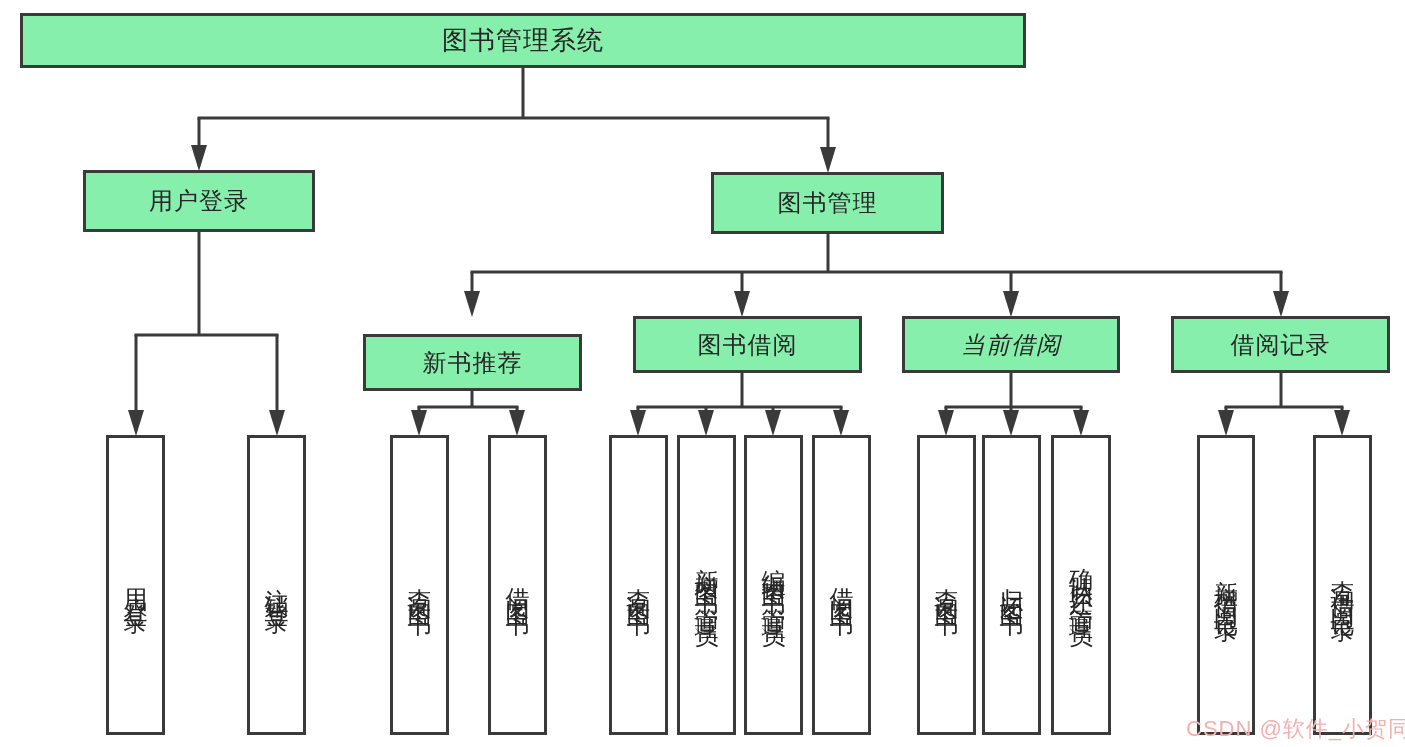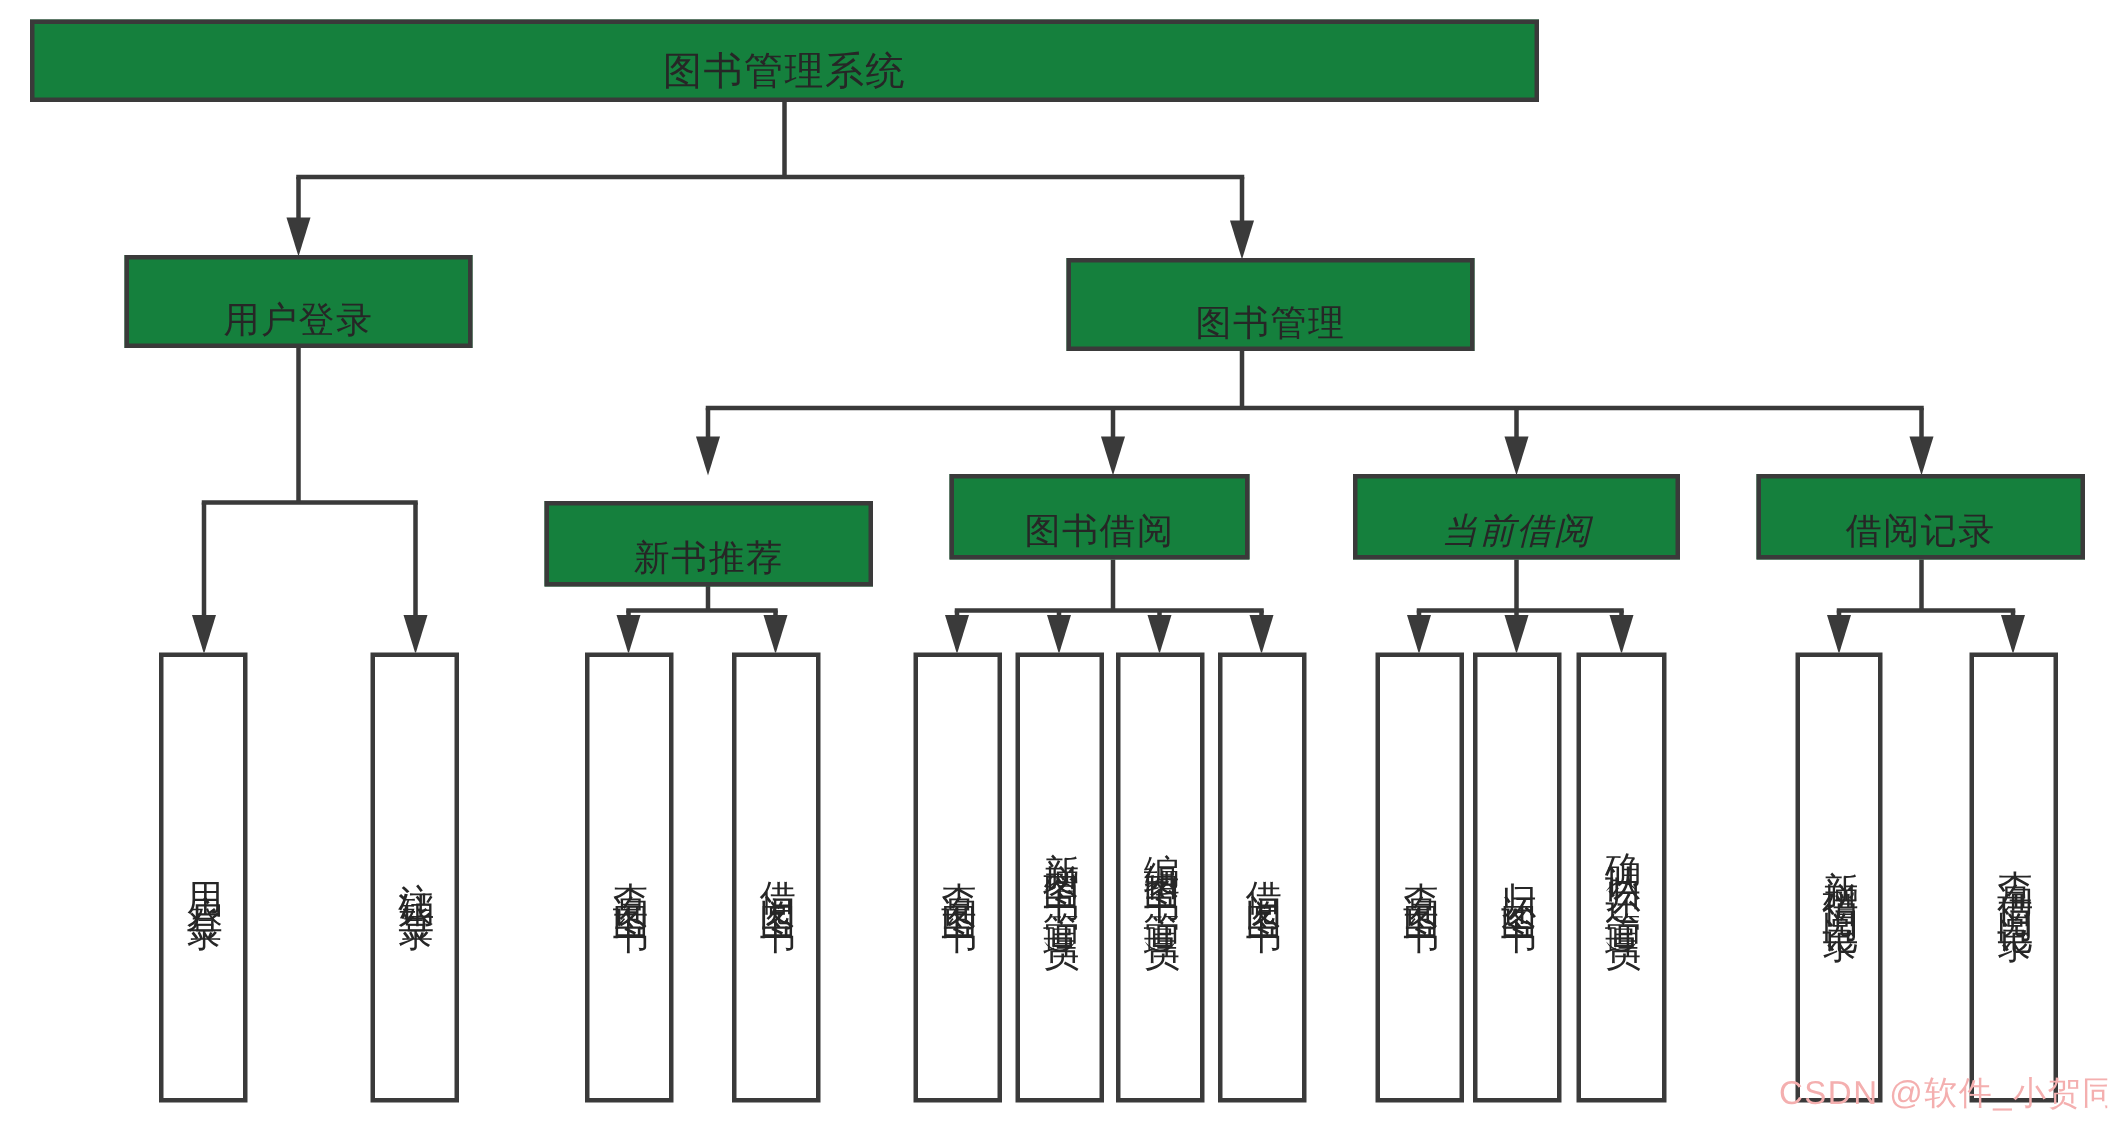--- a/index.html
+++ b/index.html
@@ -7,22 +7,22 @@
     position:relative;
     width:1405px; height:747px;
     background:#ffffff;
     overflow:hidden;
     font-family:"Liberation Sans", sans-serif;
   }
   #connectors { position:absolute; left:0; top:0; }
   .hbox {
     position:absolute;
     border:3px solid #3a3a3a;
-    background:#15803d;
-    display:flex; align-items:flex-end; justify-content:center;
+    background:#86efac;
+    display:flex; align-items:center; justify-content:center;
     box-sizing:border-box;
     color:#262626;
     font-size:24px;
     letter-spacing:1px;
   }
   .root { font-size:26px; }
   .vbox {
     position:absolute;
     top:435px; height:300px; width:59px;
     border:3px solid #3a3a3a;
@@ -99,28 +99,28 @@
     </g>
   </svg>
 
   <div class="hbox root" style="left:20px; top:13px; width:1006px; height:55px;">
     <span>图书管理系统</span>
   </div>
 
   <div class="hbox" style="left:83px; top:170px; width:232px; height:62px;">
     <span>用户登录</span>
   </div>
-  <div class="hbox" style="left:711px; top:172px; width:272px; height:62px;">
+  <div class="hbox" style="left:711px; top:172px; width:233px; height:62px;">
     <span>图书管理</span>
   </div>
 
   <div class="hbox" style="left:363px; top:316px; width:219px; height:57px;margin-top:18px;">
     <span>新书推荐</span>
   </div>
-  <div class="hbox" style="left:633px; top:316px; width:200px; height:57px;">
+  <div class="hbox" style="left:633px; top:316px; width:229px; height:57px;">
     <span>图书借阅</span>
   </div>
   <div class="hbox" style="left:902px; top:316px; width:218px; height:57px;font-style:italic;">
     <span>当前借阅</span>
   </div>
   <div class="hbox" style="left:1171px; top:316px; width:219px; height:57px;">
     <span>借阅记录</span>
   </div>
 
   <div class="vbox" style="left:106px;">

